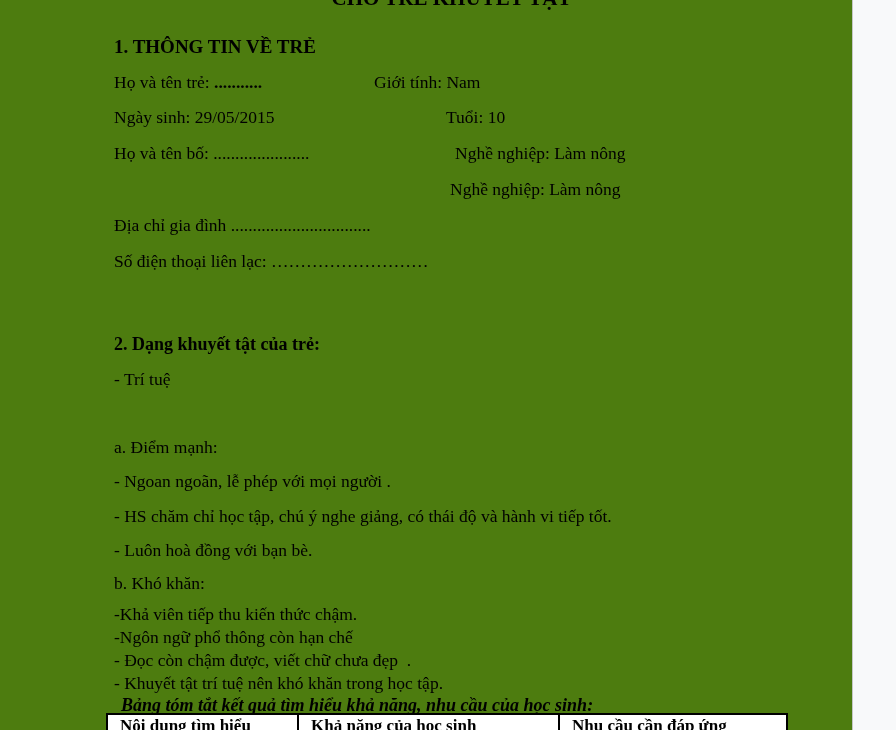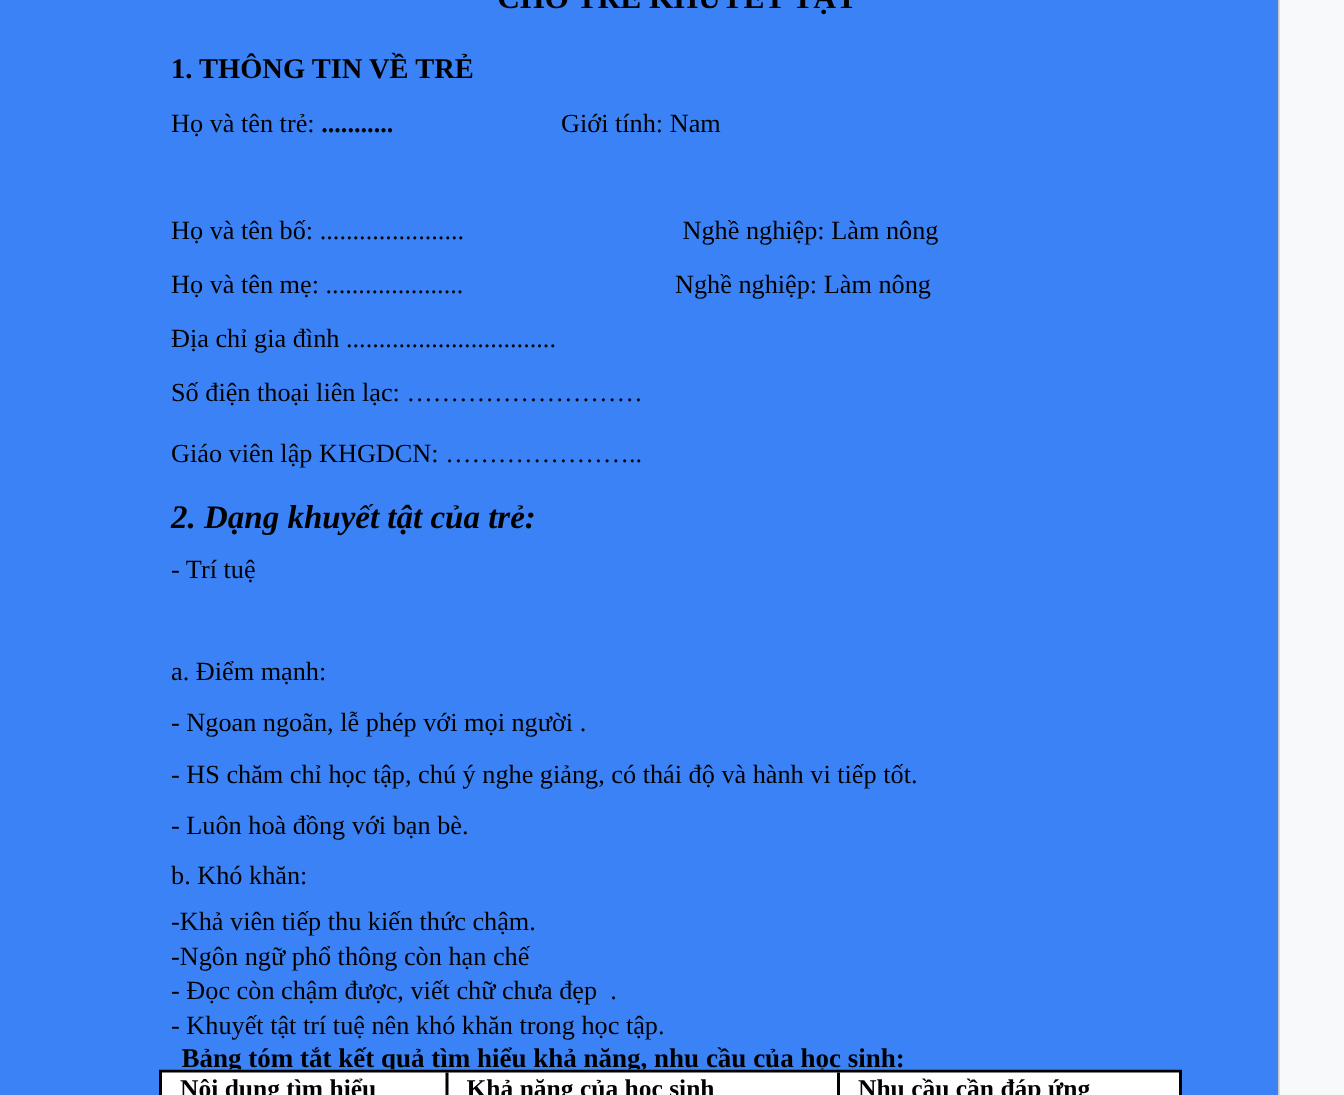--- a/index.html
+++ b/index.html
@@ -16,21 +16,21 @@
     position: relative;
     width: 896px;
     height: 730px;
   }
   .page {
     position: absolute;
     left: 0;
     top: 0;
     width: 852px;
     height: 730px;
-    background: #3b82f6;
+    background: #4d7c0f;
     border-right: 1px solid #c4c7c5;
     overflow: hidden;
   }
   .gutter {
     position: absolute;
     left: 853px;
     top: 0;
     width: 43px;
     height: 730px;
     background: #f8f9fa;
@@ -53,35 +53,35 @@
     font-weight: bold;
     font-size: 21px;
     white-space: pre;
   }
   .h1 {
     font-weight: bold;
     font-size: 19px;
   }
   .h2 {
     font-weight: bold;
-    font-size: 22px;
-    font-style: italic;
+    font-size: 18px;
   }
   .rcol {
     position: absolute;
     top: 0;
     white-space: pre;
   }
   .table-title {
     position: absolute;
     left: 121px;
     top: 695px;
     font-weight: bold;
     font-size: 18px;
     white-space: pre;
+    font-style: italic;
   }
   .summary-table {
     position: absolute;
     left: 106px;
     top: 713px;
     width: 682px;
     height: 40px;
     border: 2px solid #000;
     box-sizing: border-box;
     display: flex;
@@ -105,30 +105,30 @@
 
 <div class="canvas">
   <div class="page">
 
     <div class="doc-title">CHO TRẺ KHUYẾT TẬT</div>
 
     <div class="line h1" style="top:36px">1. THÔNG TIN VỀ TRẺ</div>
 
     <div class="line" style="top:72px"><span>Họ và tên trẻ: </span><span class="b">...........</span><span class="rcol" style="left:260px">Giới tính: Nam</span></div>
 
+    <div class="line" style="top:107px"><span>Ngày sinh: 29/05/2015</span><span class="rcol" style="left:332px">Tuổi: 10</span></div>
 
     <div class="line" style="top:143px"><span>Họ và tên bố: ......................</span><span class="rcol" style="left:341px">Nghề nghiệp: Làm nông</span></div>
 
-    <div class="line" style="top:179px"><span>Họ và tên mẹ: .....................</span><span class="rcol" style="left:336px">Nghề nghiệp: Làm nông</span></div>
+    <div class="line" style="top:179px"><span class="rcol" style="left:336px">Nghề nghiệp: Làm nông</span></div>
 
     <div class="line" style="top:215px">Địa chỉ gia đình ................................</div>
 
     <div class="line" style="top:251px">Số điện thoại liên lạc: ………………………</div>
 
-    <div class="line" style="top:292px">Giáo viên lập KHGDCN: …………………..</div>
 
     <div class="line h2" style="top:334px">2. Dạng khuyết tật của trẻ:</div>
 
     <div class="line" style="top:369px">- Trí tuệ</div>
 
 
     <div class="line" style="top:437px">a. Điểm mạnh:</div>
 
     <div class="line" style="top:471px">- Ngoan ngoãn, lễ phép với mọi người .</div>
     <div class="line" style="top:506px">- HS chăm chỉ học tập, chú ý nghe giảng, có thái độ và hành vi tiếp tốt.</div>

